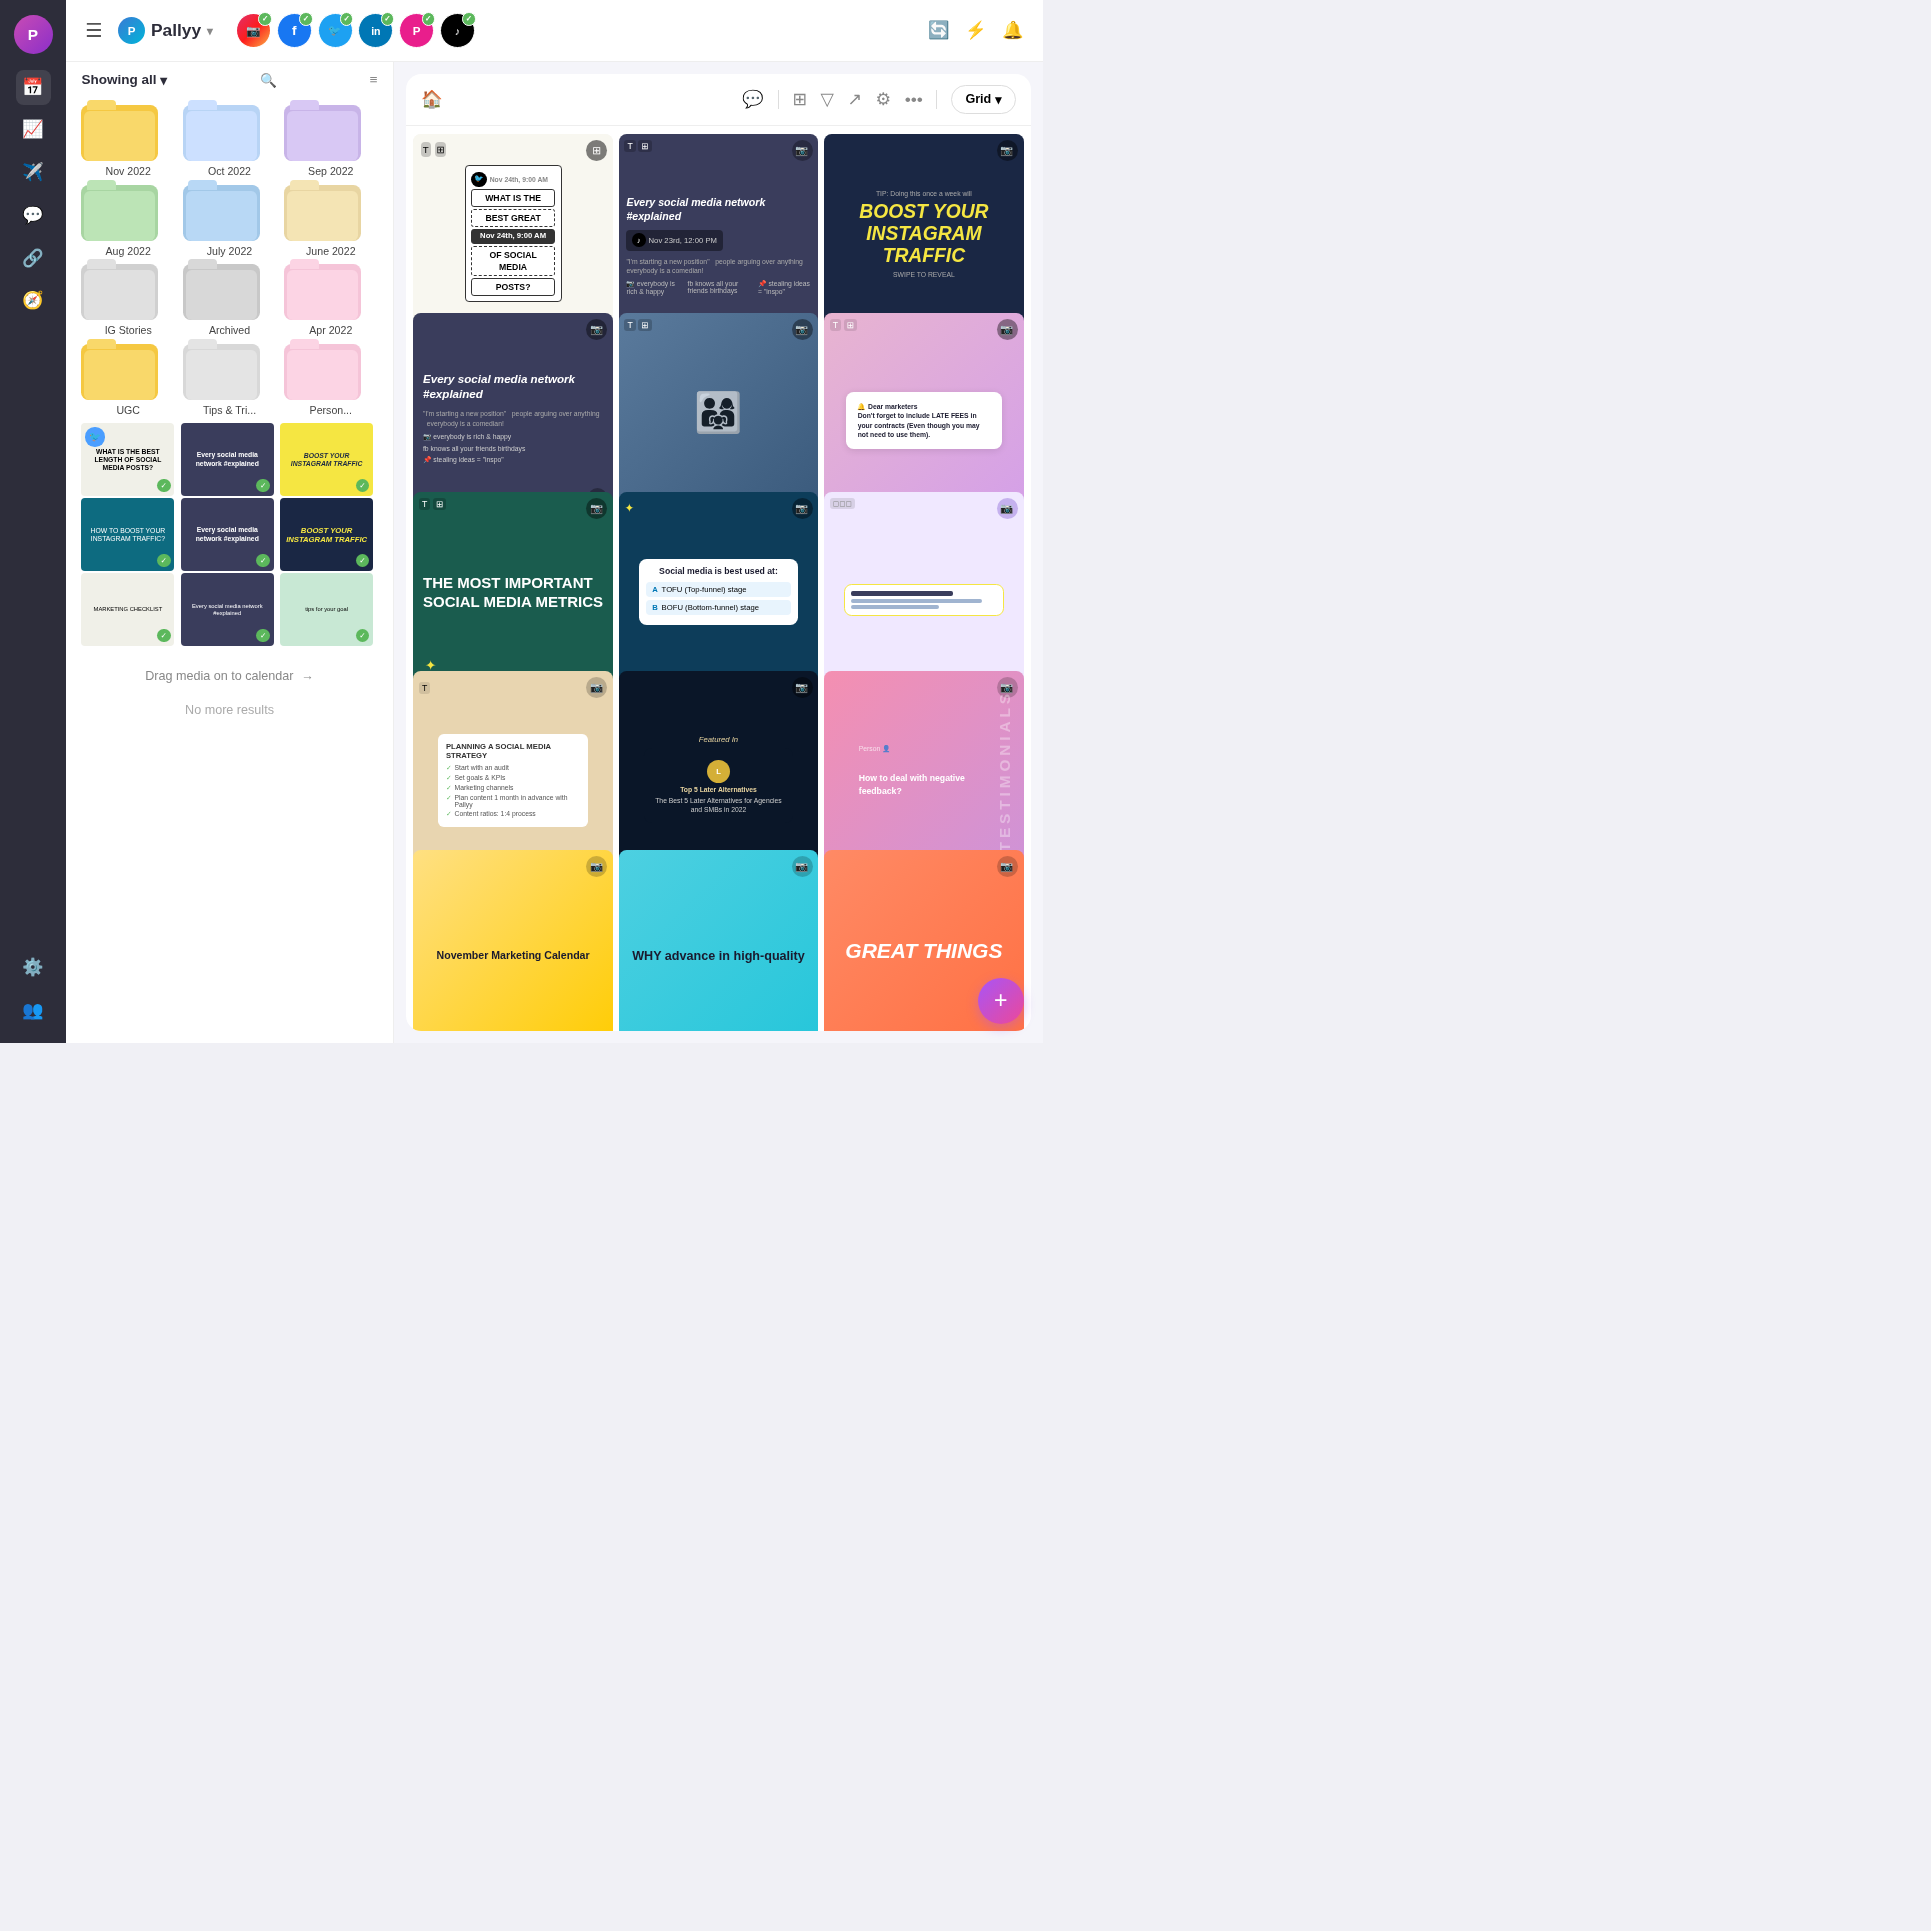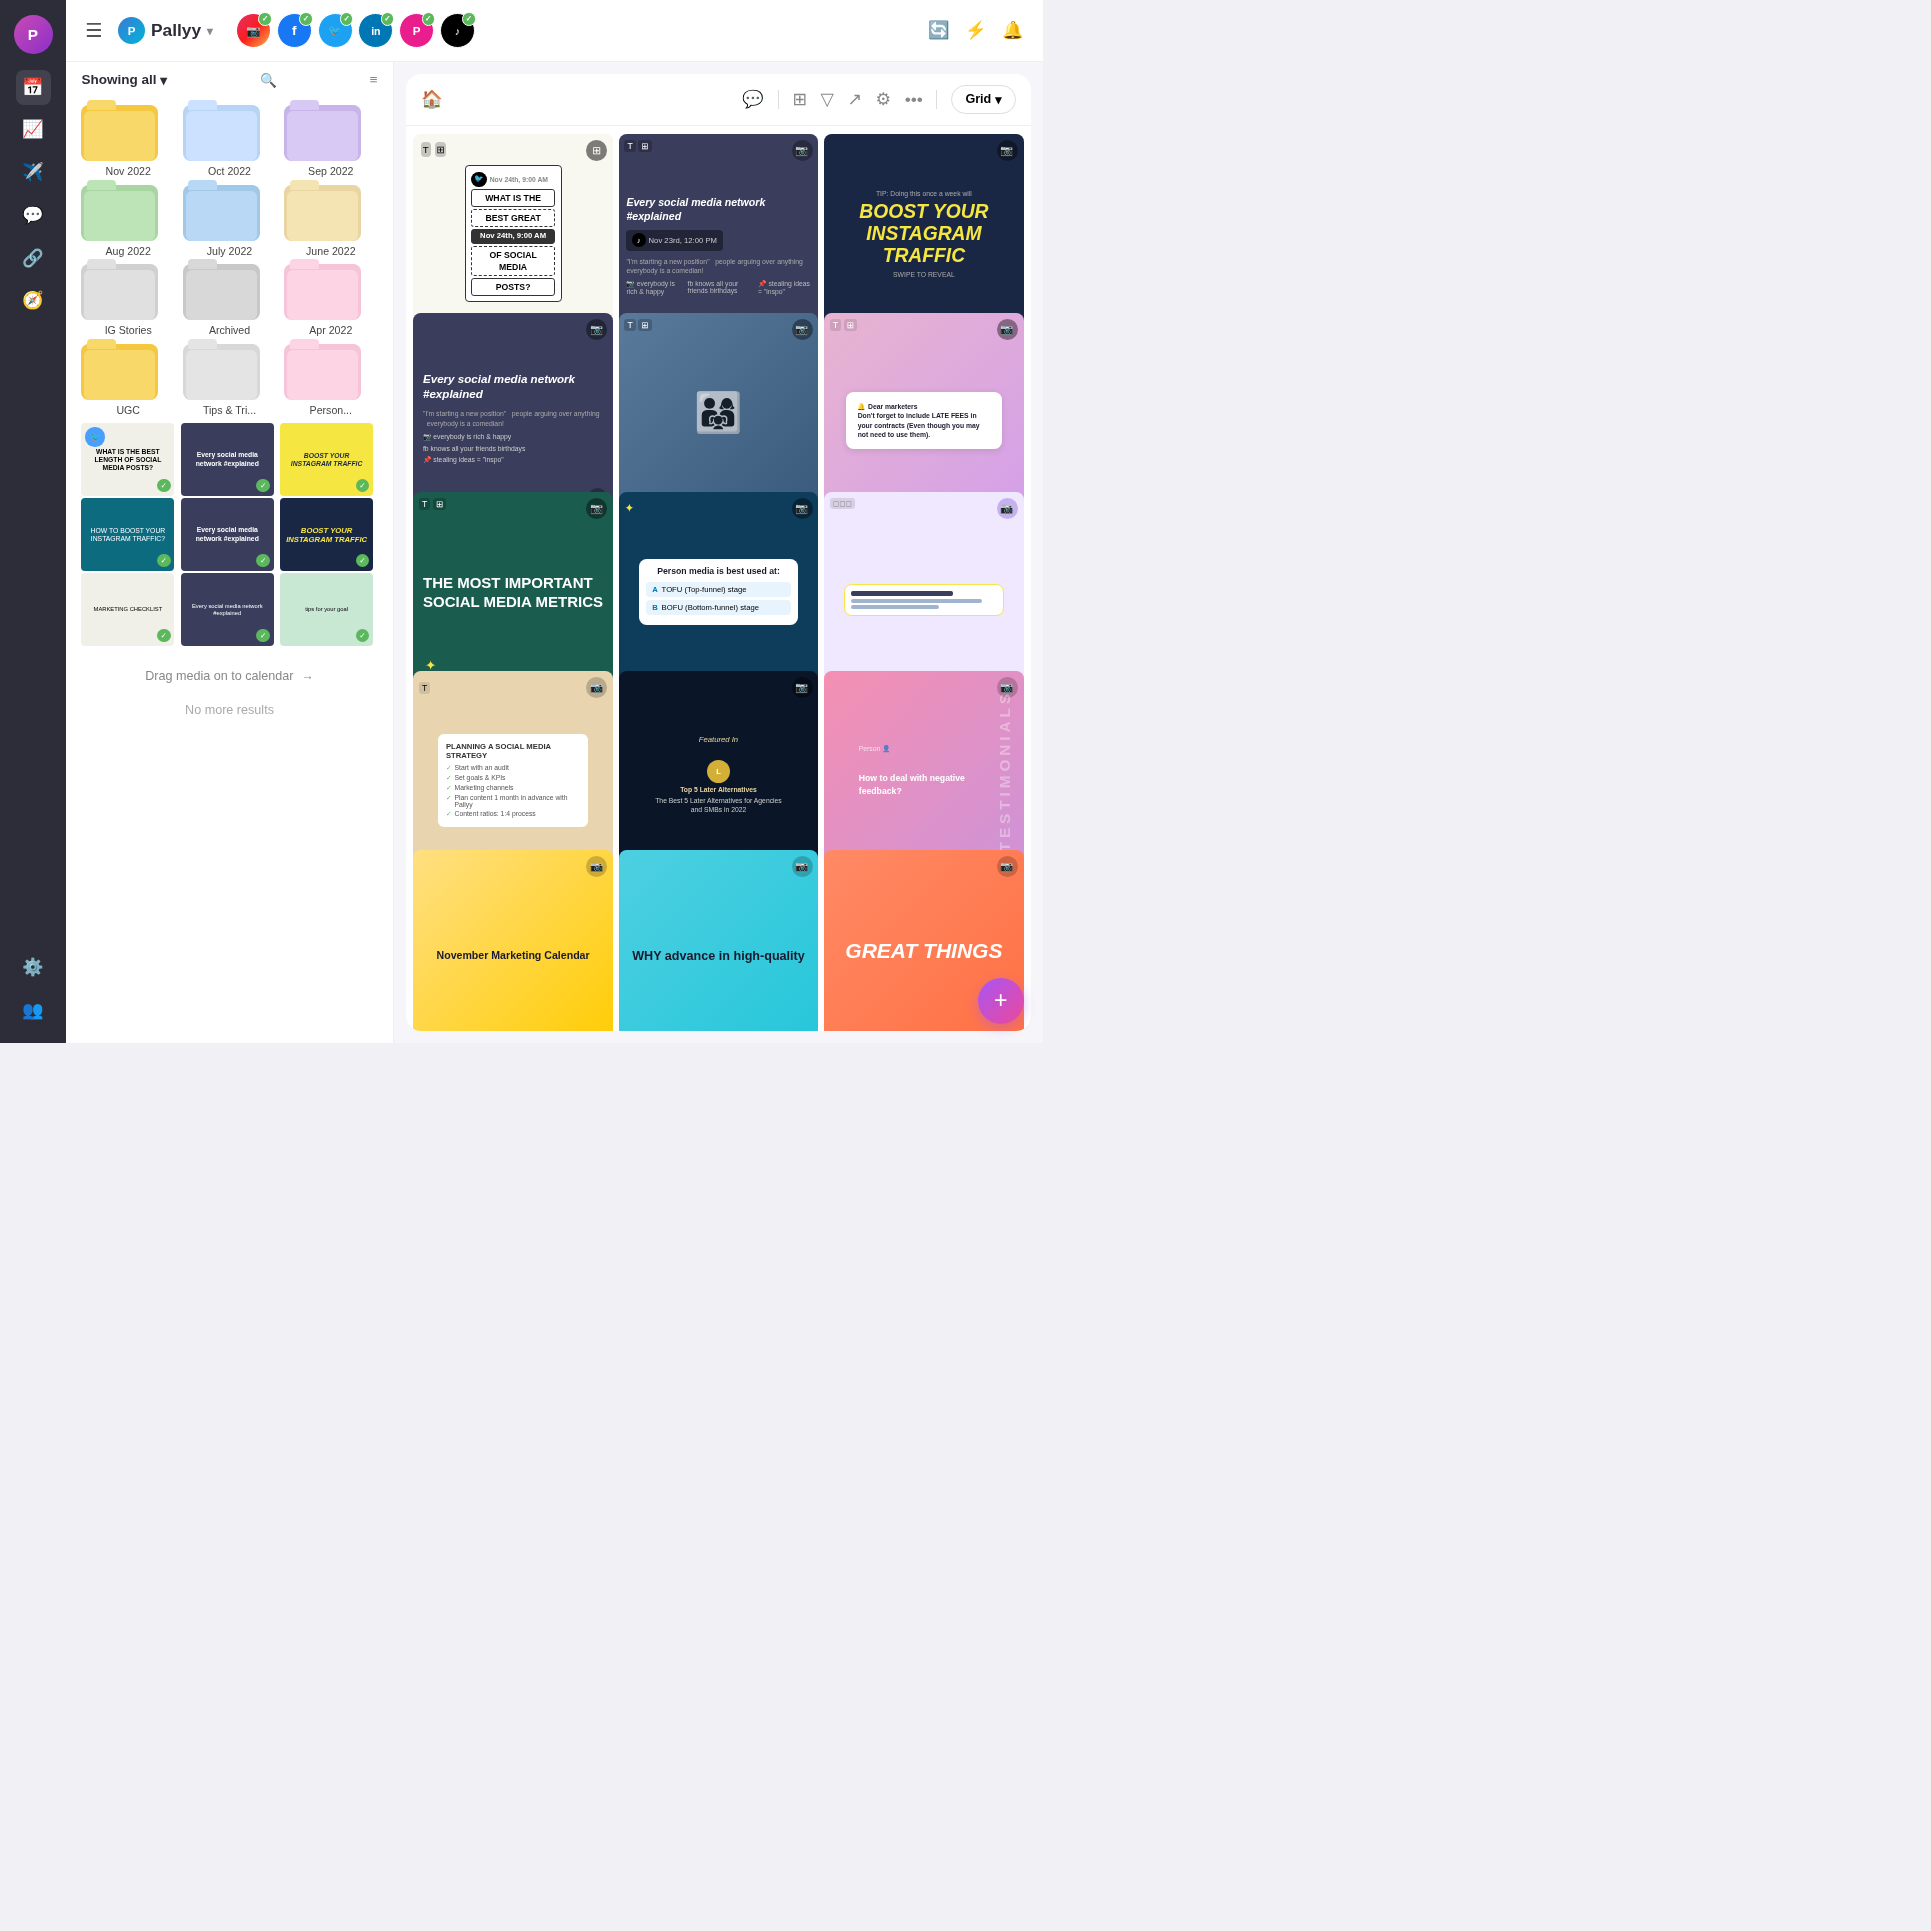--- a/index.html
+++ b/index.html
@@ -494,21 +494,21 @@
             </div>
           </div>
 
           <div class="grid-cell" style="background:#0d3d5a;">
             <div class="grid-cell-inner" style="flex-direction:column;">
               <div class="cell-icon-overlay" style="top:5.8px;right:5.8px;">📷</div>
               <div style="position:absolute;top:5.8px;left:5.8px;">
                 <span style="font-size:11.6px;color:#f5e642;">✦</span>
               </div>
               <div class="quiz-card">
-                <div class="quiz-title">Person media is best used at:</div>
+                <div class="quiz-title">Social media is best used at:</div>
                 <div class="quiz-option">
                   <span class="quiz-letter">A</span>
                   <span>TOFU (Top-funnel) stage</span>
                 </div>
                 <div class="quiz-option">
                   <span class="quiz-letter">B</span>
                   <span>BOFU (Bottom-funnel) stage</span>
                 </div>
               </div>
               <div style="position:absolute;bottom:7.7px;right:7.7px;font-size:9.7px;color:#f5e642;">✦ ✦</div>

